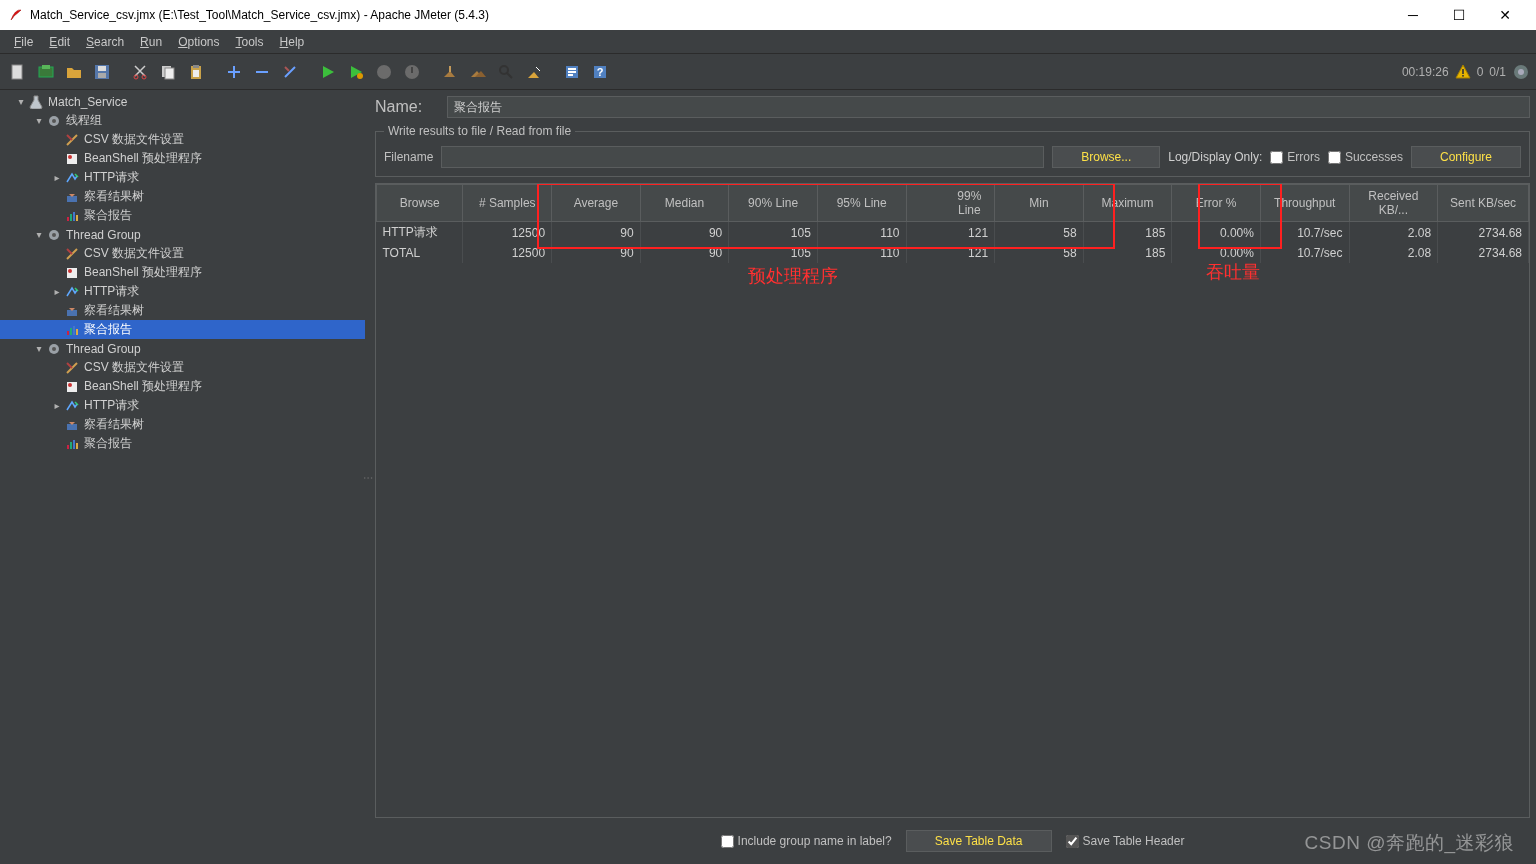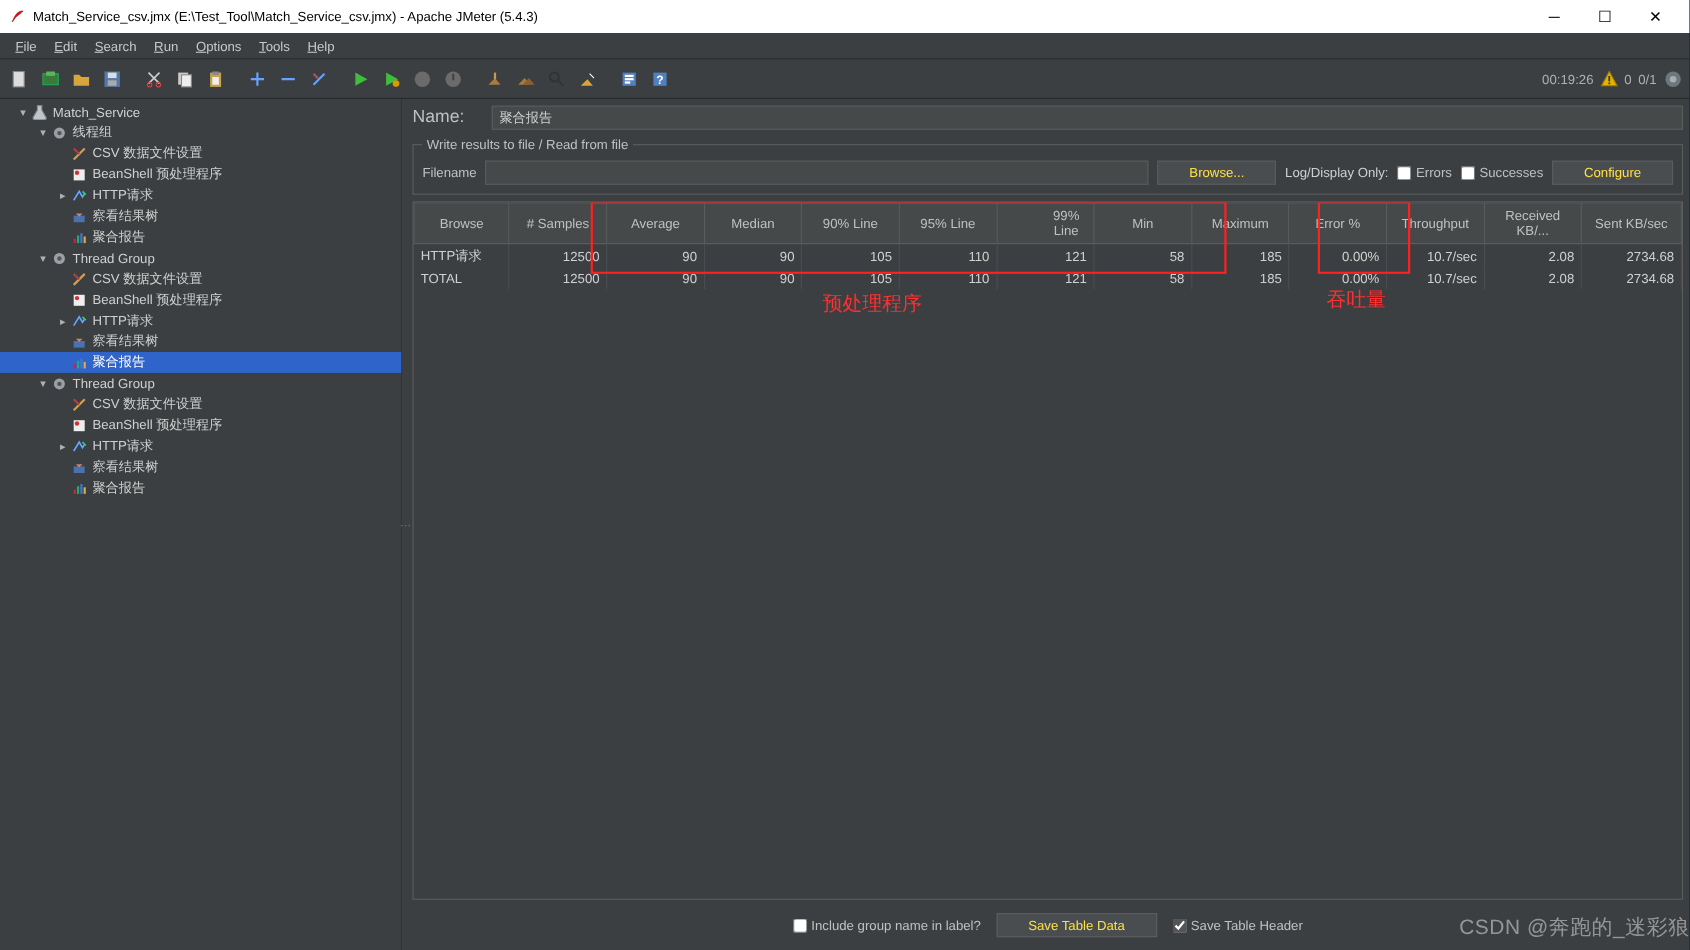--- a/index.html
+++ b/index.html
@@ -61,21 +61,21 @@
   td.lbl { text-align: left; }
 
   
   .hl-red { position: absolute; border: 2px solid #ff2020; pointer-events: none; }
   .annot { position: absolute; color: #ff3030; font-size: 18px; font-weight: 400; pointer-events: none; }
 
   
   .bottom { display: flex; align-items: center; justify-content: center; gap: 14px; padding: 6px 0; }
   .bottom .chk { color: #c0c0c0; }
 
-  .watermark { position: absolute; right: 0; bottom: 8px; color: rgba(220,220,220,0.55); font-size: 19px; letter-spacing: 0.5px; pointer-events: none; }
+  .watermark { position: absolute; right: 22px; bottom: 8px; color: rgba(220,220,220,0.55); font-size: 19px; letter-spacing: 0.5px; pointer-events: none; }
 
   
   svg { display: block; }
 </style>
 </head>
 <body>
 
 <div class="titlebar">
   <svg class="feather" viewBox="0 0 16 16">
       <path d="M3 13 Q7 2 13 3 Q10 6 6 9 Q5 11 3 13 Z" fill="#d11" stroke="#900" stroke-width="0.5"></path>

